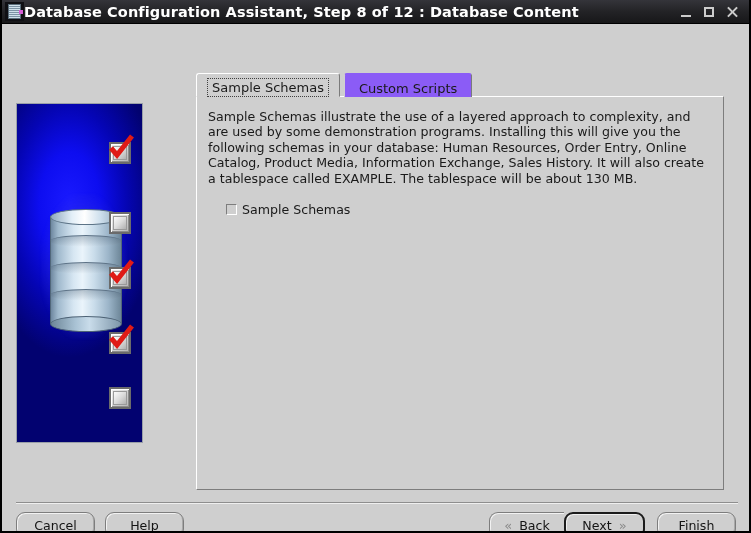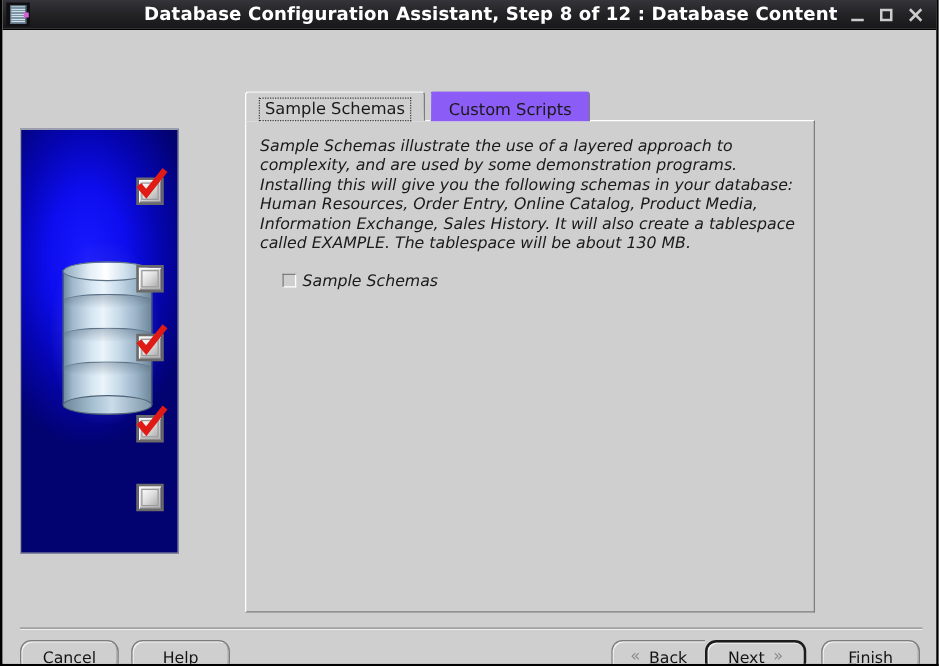--- a/index.html
+++ b/index.html
@@ -55,21 +55,21 @@
   .title-icon .dot {
     position: absolute;
     right: 1px;
     top: 8px;
     width: 4px;
     height: 4px;
     background: #d65fd6;
   }
   .title-text {
     flex: 1 1 auto;
-    text-align: right;
+    text-align: left;
     color: #ffffff;
     font-size: 14.5px;
     font-weight: bold;
     letter-spacing: 0.1px;
     padding-right: 0px;
     white-space: nowrap;
     overflow: hidden;
   }
   .win-buttons {
     flex: 0 0 auto;
@@ -279,29 +279,28 @@
   .tab.unselected .tab-inner {
     padding: 1px 4px 1px 4px;
     display: inline-block;
   }
 
   
   .panel {
     position: absolute;
     left: 194px;
     top: 72px;
-    width: 456px;
+    width: 528px;
     height: 394px;
     box-sizing: border-box;
     background: #cfcfcf;
     border-top: 1px solid #ffffff;
     border-left: 1px solid #ffffff;
     border-right: 1px solid #7d7d7d;
     border-bottom: 1px solid #7d7d7d;
-    font-style: italic;
   }
   .panel-body {
     padding: 12px 12px 0 11px;
   }
   .para {
     font-size: 12.6px;
     color: #1a1a1a;
     line-height: 15.4px;
     margin: 0;
     max-width: 500px;

